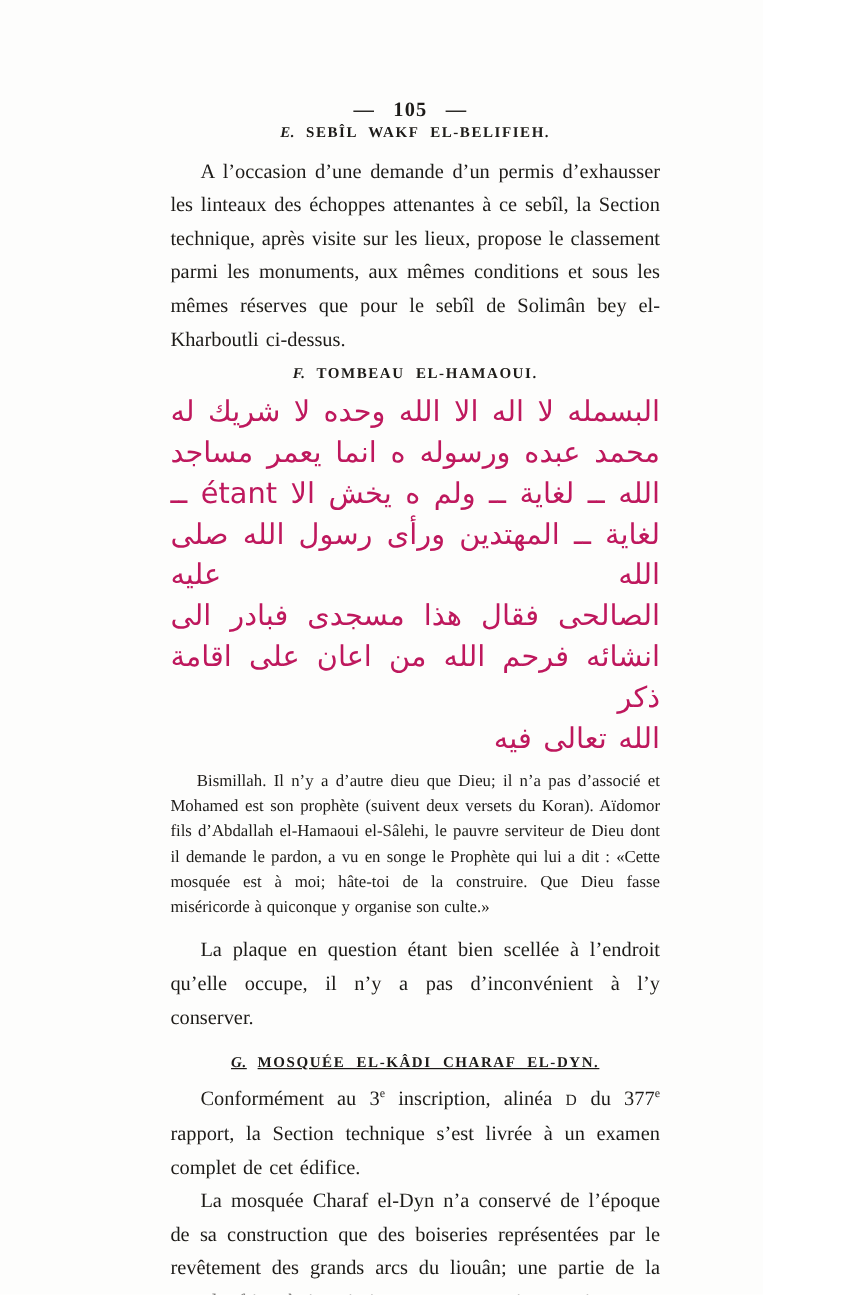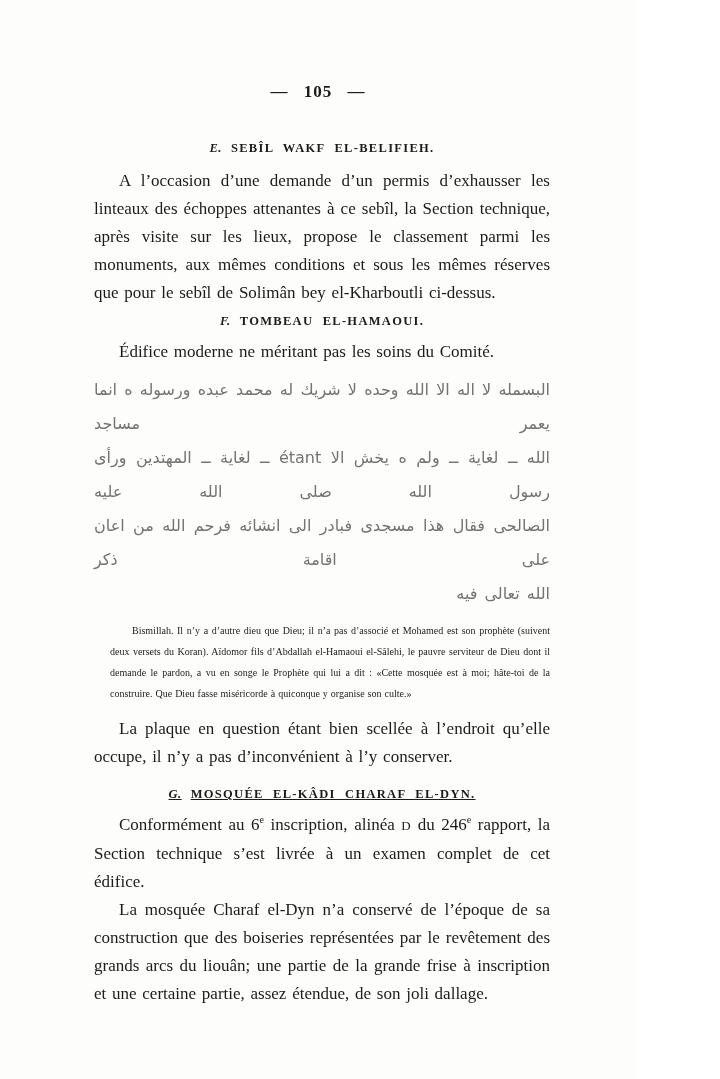--- a/index.html
+++ b/index.html
@@ -5,35 +5,35 @@
   html, body { margin: 0; padding: 0; background: #ffffff; }
   .page {
     position: relative;
     width: 636px;
     height: 1079px;
     background: #fdfdfc;
     color: #1d1b18;
     font-family: "Liberation Serif", "DejaVu Serif", serif;
     overflow: hidden;
     box-sizing: border-box;
+    padding-left: 48px;
   }
   .page-number {
     padding-top: 82px;
     text-align: center;
     font-weight: bold;
     font-size: 17px;
     letter-spacing: 1px;
     word-spacing: 10px;
   }
   .content { margin: 0 86px 0 94px; }
   .section-heading {
     text-align: center;
     font-size: 12.5px;
     line-height: 16px;
-    margin-top: 38px;
     white-space: nowrap;
   }
   .h-letter {
     font-style: italic;
     font-weight: bold;
     margin-right: 9px;
     letter-spacing: 0.5px;
   }
   .h-title {
     font-weight: bold;
@@ -50,39 +50,39 @@
     word-spacing: 1.5px;
   }
   .indent { text-indent: 25px; font-family: Liberation Serif, serif; }
   .nogap { margin-top: 0; }
   .gap-sm { margin-top: 9px; }
   .gap-md { }
   .arabic {
     direction: rtl;
     margin-top: 7px;
     font-family: "DejaVu Sans", sans-serif;
-    font-size: 16px;
-    color: #737373;
+    font-size: 24px;
+    color: #be185d;
   }
   .ar-line {
     line-height: 34px;
     text-align: justify;
     text-align-last: justify;
     word-spacing: 2px;
   }
   .ar-line.last {
     text-align: left;
     text-align-last: right;
   }
   .small-para {
-    font-size: 10px;
+    font-size: 14px;
     line-height: 21px;
     text-align: justify;
     text-indent: 22px;
-    margin: 9px 0 0 16px;
+    margin: 9px 0 0 0;
     word-spacing: 0.5px;
   }
   .sup-e {
     font-size: 10px;
     vertical-align: super;
     line-height: 0;
   }
   .alinea-letter {
     font-size: 13px;
     letter-spacing: 0.5px;
@@ -98,33 +98,32 @@
   <div class="content">
 
     <div class="section-heading">
       <span class="h-letter">E.</span><span class="h-title">SEBÎL WAKF EL-BELIFIEH.</span>
     </div>
     <p class="body-para indent">A l’occasion d’une demande d’un permis d’exhausser les linteaux des échoppes attenantes à ce sebîl, la Section technique, après visite sur les lieux, propose le classement parmi les monuments, aux mêmes conditions et sous les mêmes réserves que pour le sebîl de Solimân bey el-Kharboutli ci-dessus.</p>
 
     <div class="section-heading heading-f">
       <span class="h-letter">F.</span><span class="h-title">TOMBEAU EL-HAMAOUI.</span>
     </div>
-    <p class="body-para indent gap-sm">Édifice moderne ne méritant pas les soins du Comité.</p>
 
     <div class="arabic">
       <div class="ar-line">البسمله لا اله الا الله وحده لا شريك له محمد عبده ورسوله ه انما يعمر مساجد</div>
       <div class="ar-line">الله ــ لغاية ــ ولم ه يخش الا étant ــ لغاية ــ المهتدين ورأى رسول الله صلى الله عليه</div>
       <div class="ar-line">الصالحى فقال هذا مسجدى فبادر الى انشائه فرحم الله من اعان على اقامة ذكر</div>
       <div class="ar-line last">الله تعالى فيه</div>
     </div>
 
     <p class="small-para">Bismillah. Il n’y a d’autre dieu que Dieu; il n’a pas d’associé et Mohamed est son prophète (suivent deux versets du Koran). Aïdomor fils d’Abdallah el-Hamaoui el-Sâlehi, le pauvre serviteur de Dieu dont il demande le pardon, a vu en songe le Prophète qui lui a dit : «Cette mosquée est à moi; hâte-toi de la construire. Que Dieu fasse miséricorde à quiconque y organise son culte.»</p>
 
     <p class="body-para indent gap-md">La plaque en question étant bien scellée à l’endroit qu’elle occupe, il n’y a pas d’inconvénient à l’y conserver.</p>
 
     <div class="section-heading heading-g">
       <span class="h-letter">G.</span><span class="h-title">MOSQUÉE EL-KÂDI CHARAF EL-DYN.</span>
     </div>
-    <p class="body-para indent gap-sm"><span>Conformément au 6</span><sup class="sup-e">e</sup><span> inscription, alinéa </span><span class="alinea-letter">D</span><span> du 246</span><sup class="sup-e">e</sup><span> rapport, la Section technique s’est livrée à un examen complet de cet édifice.</span></p>
+    <p class="body-para indent gap-sm"><span>Conformément au 3</span><sup class="sup-e">e</sup><span> inscription, alinéa </span><span class="alinea-letter">D</span><span> du 377</span><sup class="sup-e">e</sup><span> rapport, la Section technique s’est livrée à un examen complet de cet édifice.</span></p>
     <p class="body-para indent nogap">La mosquée Charaf el-Dyn n’a conservé de l’époque de sa construction que des boiseries représentées par le revêtement des grands arcs du liouân; une partie de la grande frise à inscription et une certaine partie, assez étendue, de son joli dallage.</p>
 
   </div>
 </div>
 
 </body></html>

